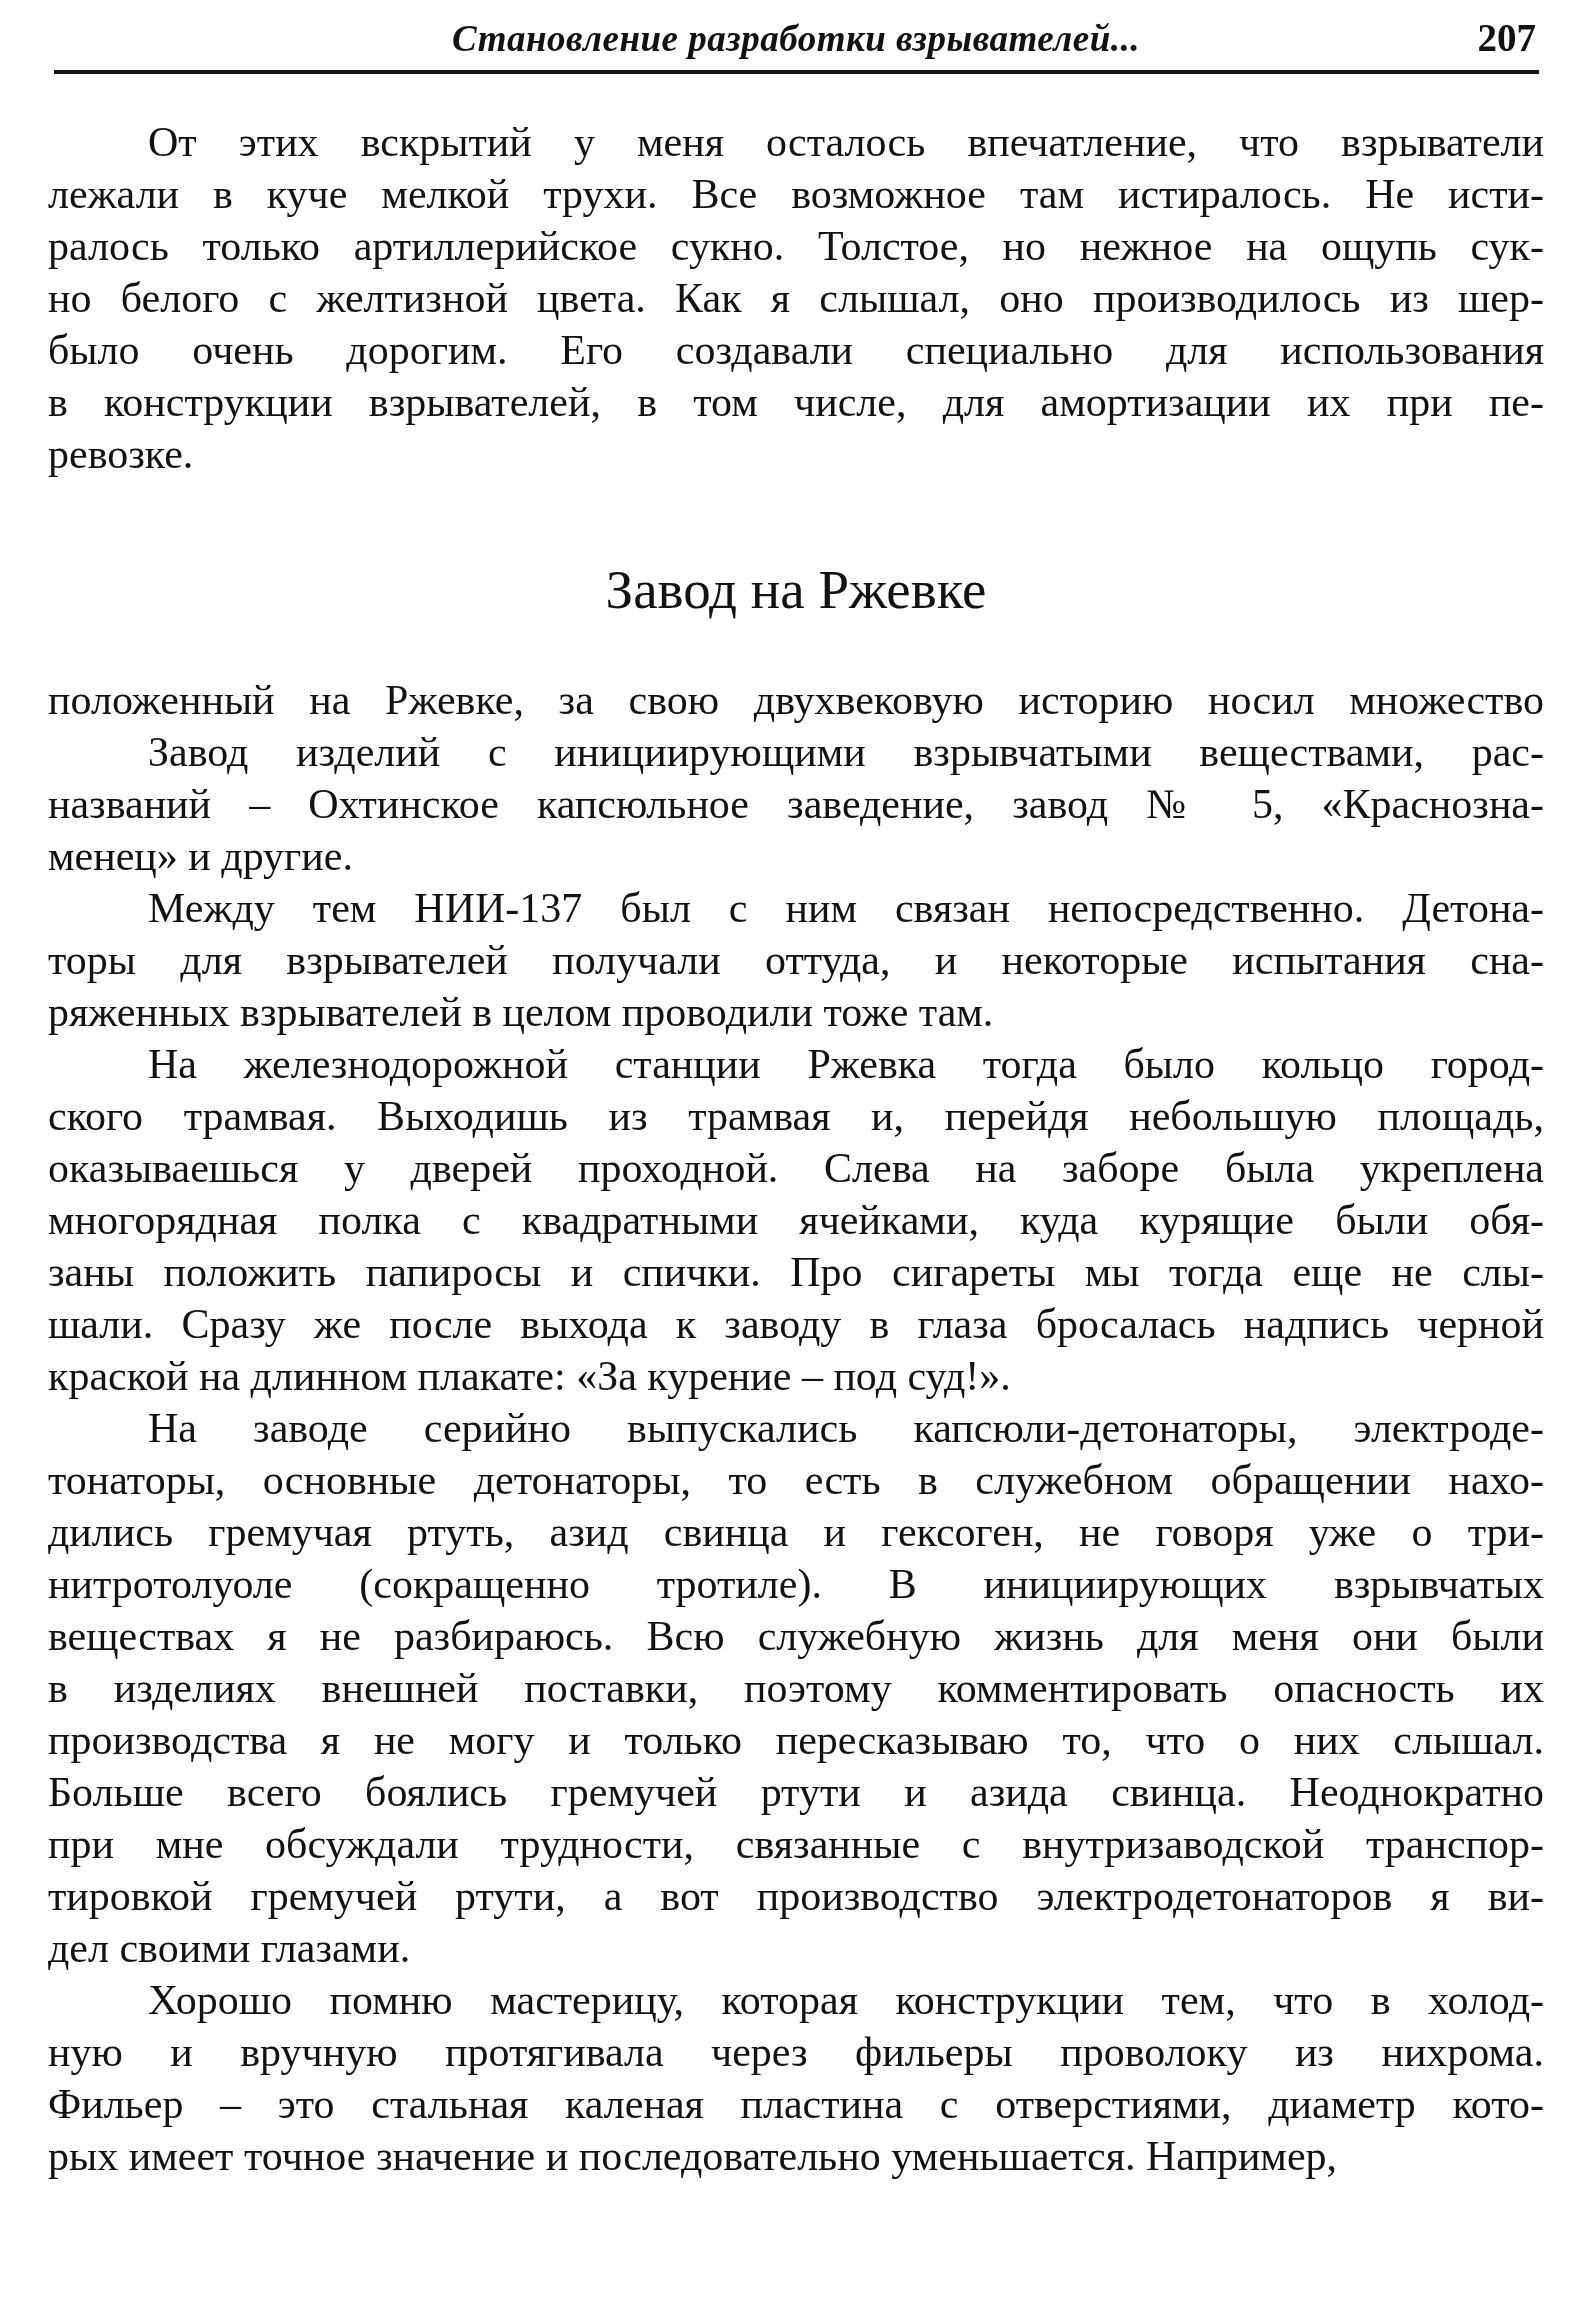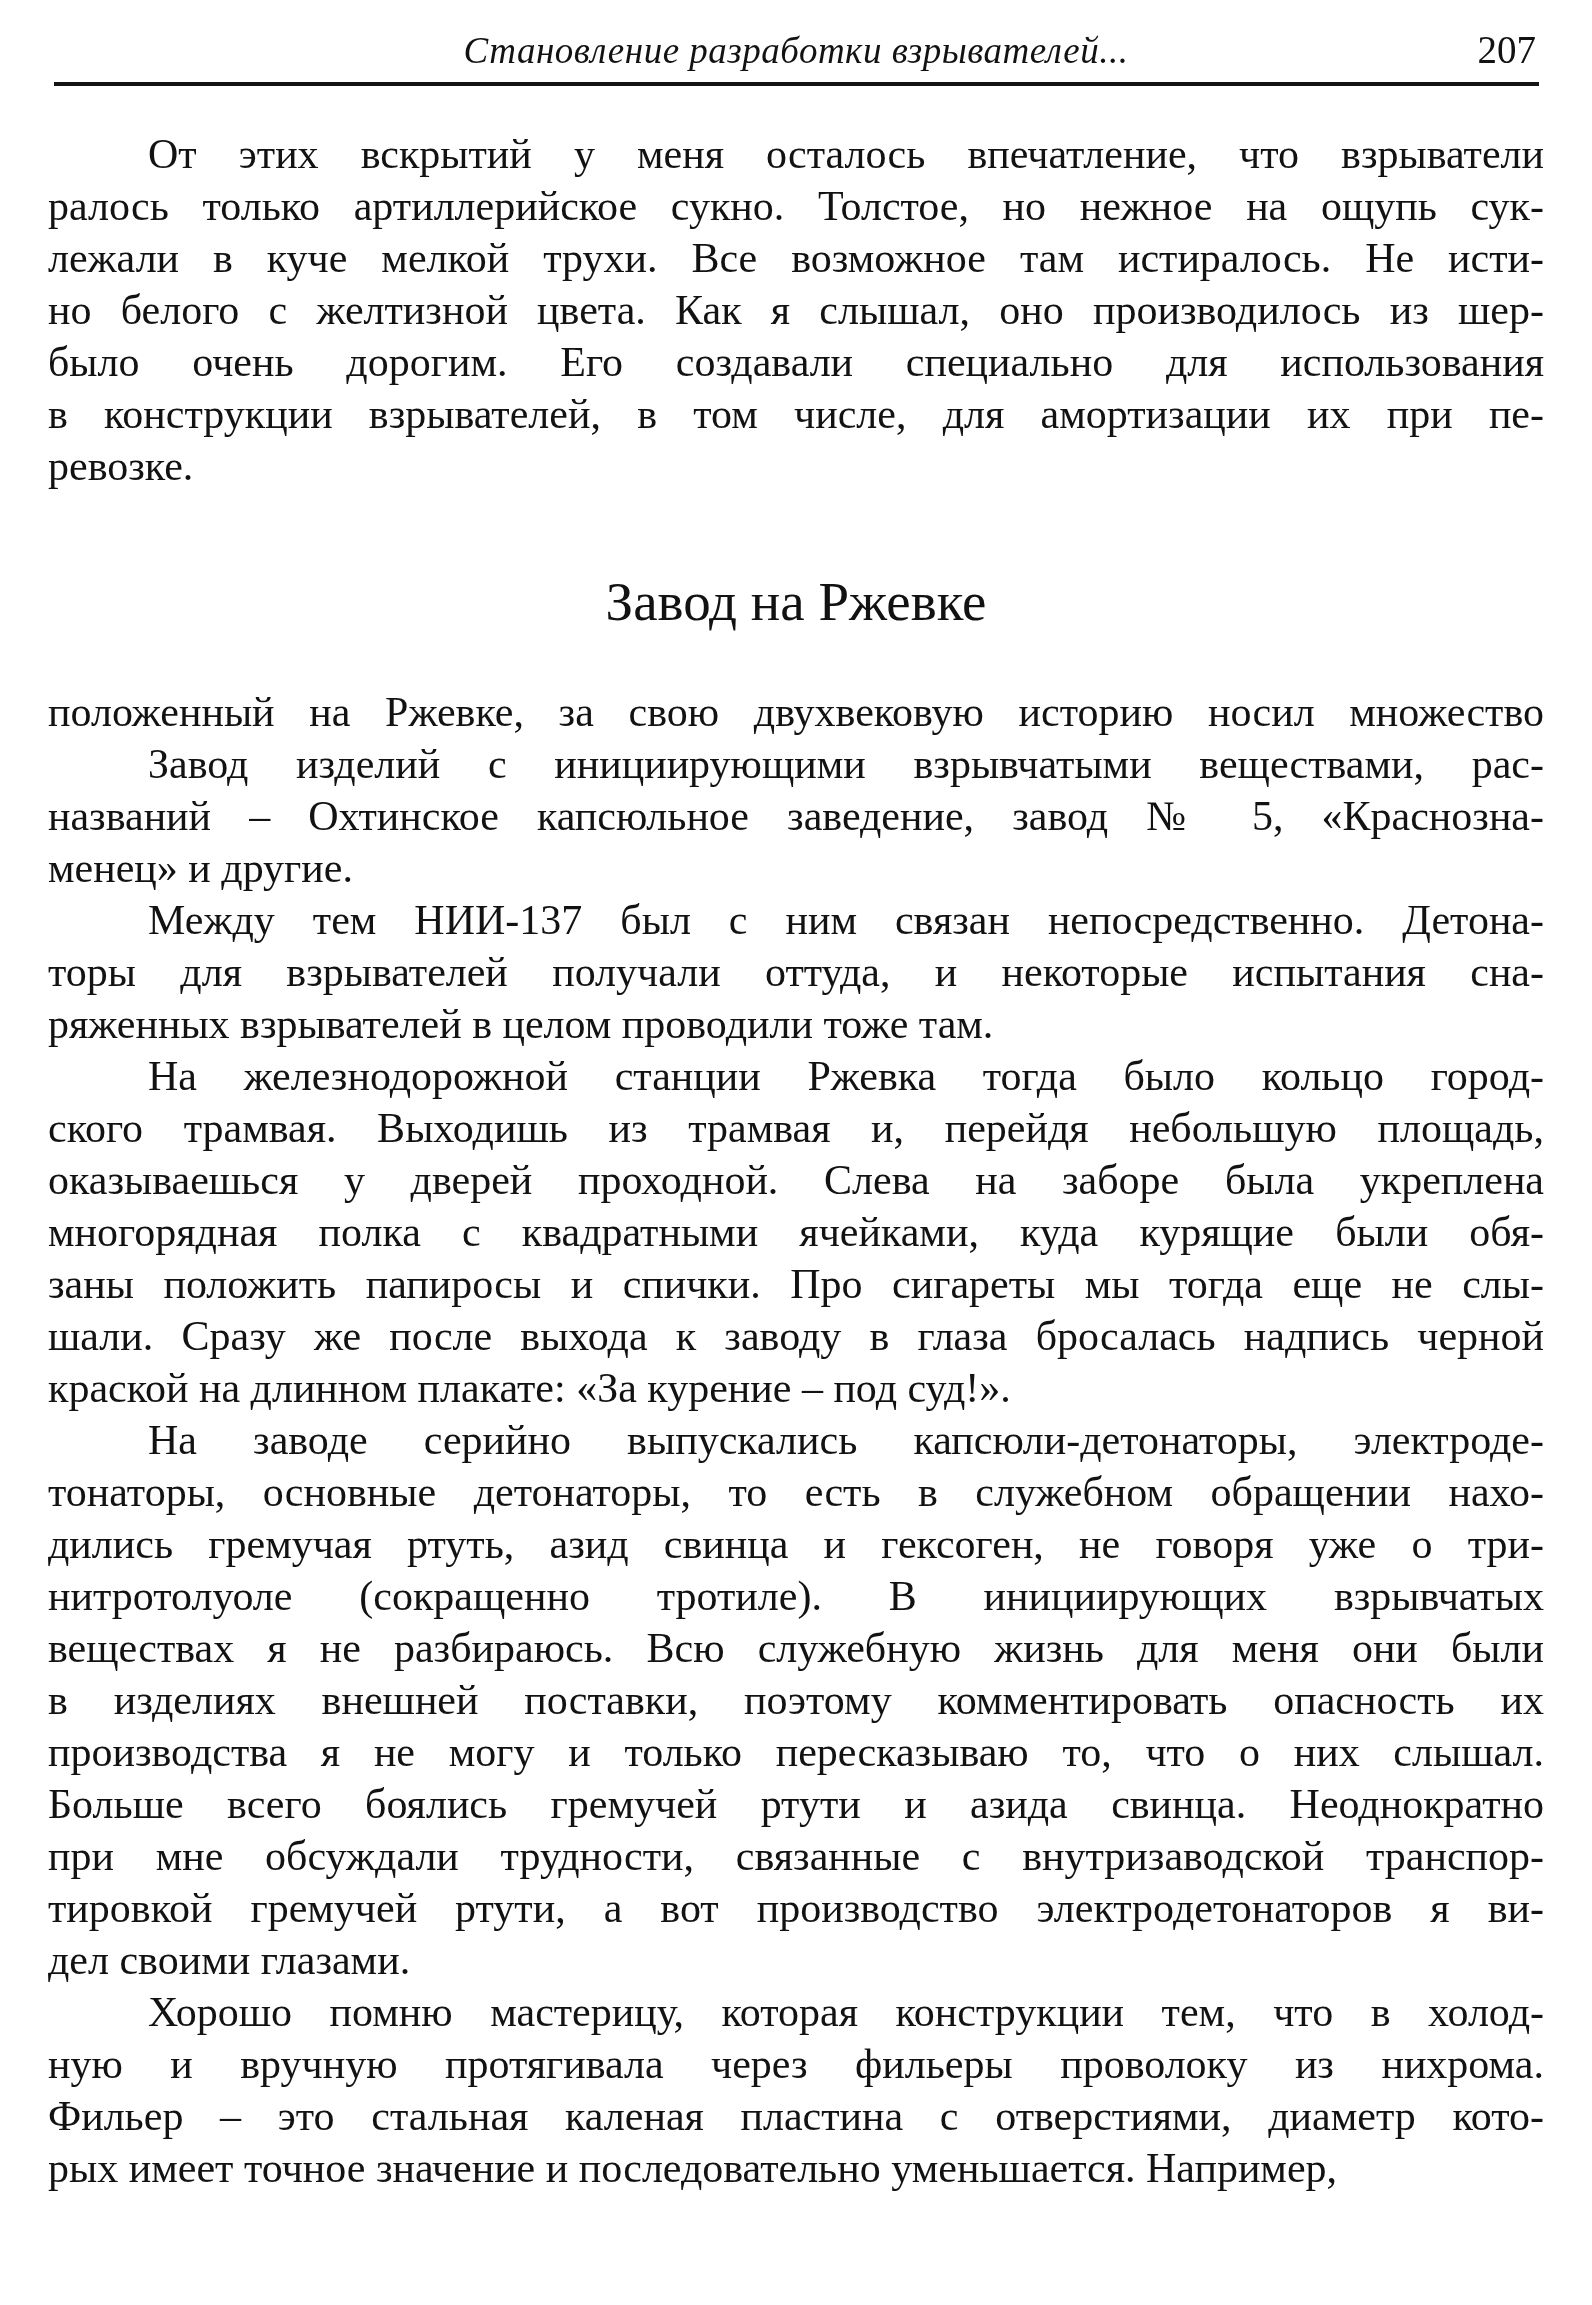--- a/index.html
+++ b/index.html
@@ -11,22 +11,23 @@
     position: relative;
     width: 1592px;
     height: 2305px;
     background: #ffffff;
     color: #121212;
     font-family: "Liberation Serif", "DejaVu Serif", serif;
     overflow: hidden;
   }
   .running-head {
     position: relative;
-    margin-top: 28px;
+    margin-top: 16px;
     height: 46px;
+    font-weight: bold;
   }
   .running-head .rh-title {
     position: absolute;
     left: 50%;
     transform: translateX(-50%);
     bottom: 2px;
     font-style: italic;
     font-size: 37px;
     letter-spacing: 0.5px;
     white-space: nowrap;
@@ -77,22 +78,22 @@
 
 <div class="page">
   <div class="running-head">
     <span class="rh-title">Становление разработки взрывателей...</span>
     <span class="rh-page">207</span>
   </div>
   <div class="head-rule"></div>
   <div class="page-body">
       <div class="paragraph">
         <div class="line first">От этих вскрытий у меня осталось впечатление, что взрыватели</div>
+        <div class="line">лежали в куче мелкой трухи. Все возможное там истиралось. Не исти-</div>
         <div class="line">ралось только артиллерийское сукно. Толстое, но нежное на ощупь сук-</div>
-        <div class="line">лежали в куче мелкой трухи. Все возможное там истиралось. Не исти-</div>
         <div class="line">но белого с желтизной цвета. Как я слышал, оно производилось из шер-</div>
         <div class="line">было очень дорогим. Его создавали специально для использования</div>
         <div class="line">в конструкции взрывателей, в том числе, для амортизации их при пе-</div>
         <div class="line last">ревозке.</div>
       </div>
       <div class="section-heading">Завод на Ржевке</div>
       <div class="paragraph">
         <div class="line">положенный на Ржевке, за свою двухвековую историю носил множество</div>
         <div class="line first">Завод изделий с инициирующими взрывчатыми веществами, рас-</div>
         <div class="line">названий – Охтинское капсюльное заведение, завод № 5, «Краснозна-</div>

